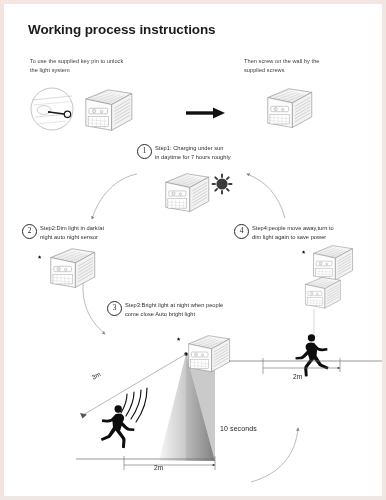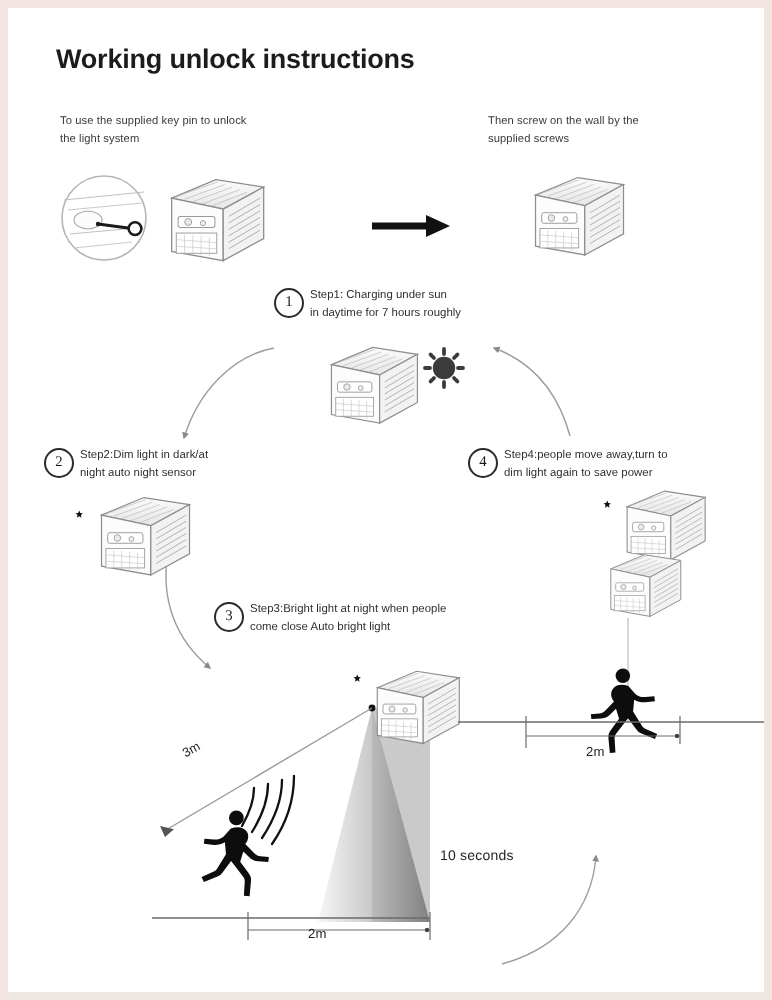--- a/index.html
+++ b/index.html
@@ -290,21 +290,21 @@
     <path d="M225,357 L378,357" stroke="#6a6a6a" stroke-width="0.7"></path>
 
     <g>
       <path d="M259,354 L259,370" stroke="#6a6a6a" stroke-width="0.6"></path>
       <path d="M336,354 L336,368" stroke="#6a6a6a" stroke-width="0.6"></path>
       <path d="M259,364 L336,364" stroke="#6a6a6a" stroke-width="0.6"></path>
       <circle cx="334.5" cy="364" r="1.1" fill="#444444"></circle>
     </g>
   </svg>
 
-  <div class="abs" id="title">Working unlock instructions</div>
+  <div class="abs" id="title">Working process instructions</div>
 
   <div class="abs para" id="intro-left">To use the supplied key pin to unlock
 the light system</div>
   <div class="abs para" id="intro-right">Then  screw on the wall by the
 supplied screws</div>
 
   <div class="abs step" id="step1">
     <div class="step-num">1</div>
     <div class="step-text">Step1: Charging under sun
 in daytime for 7 hours roughly</div>

